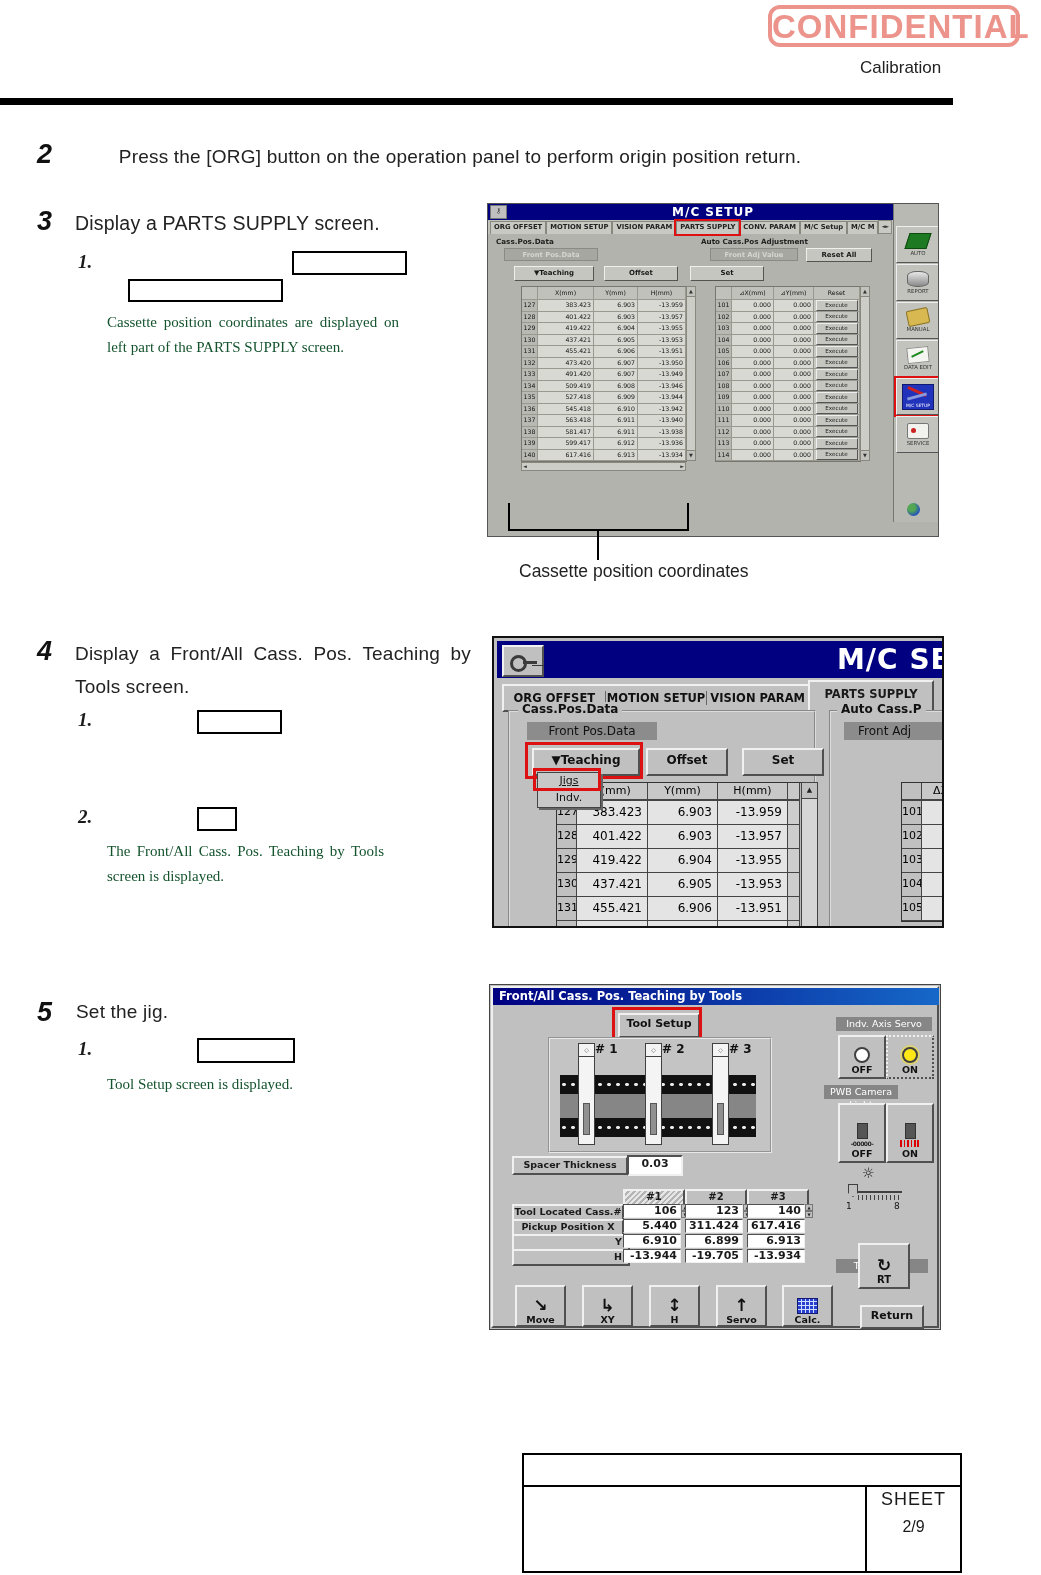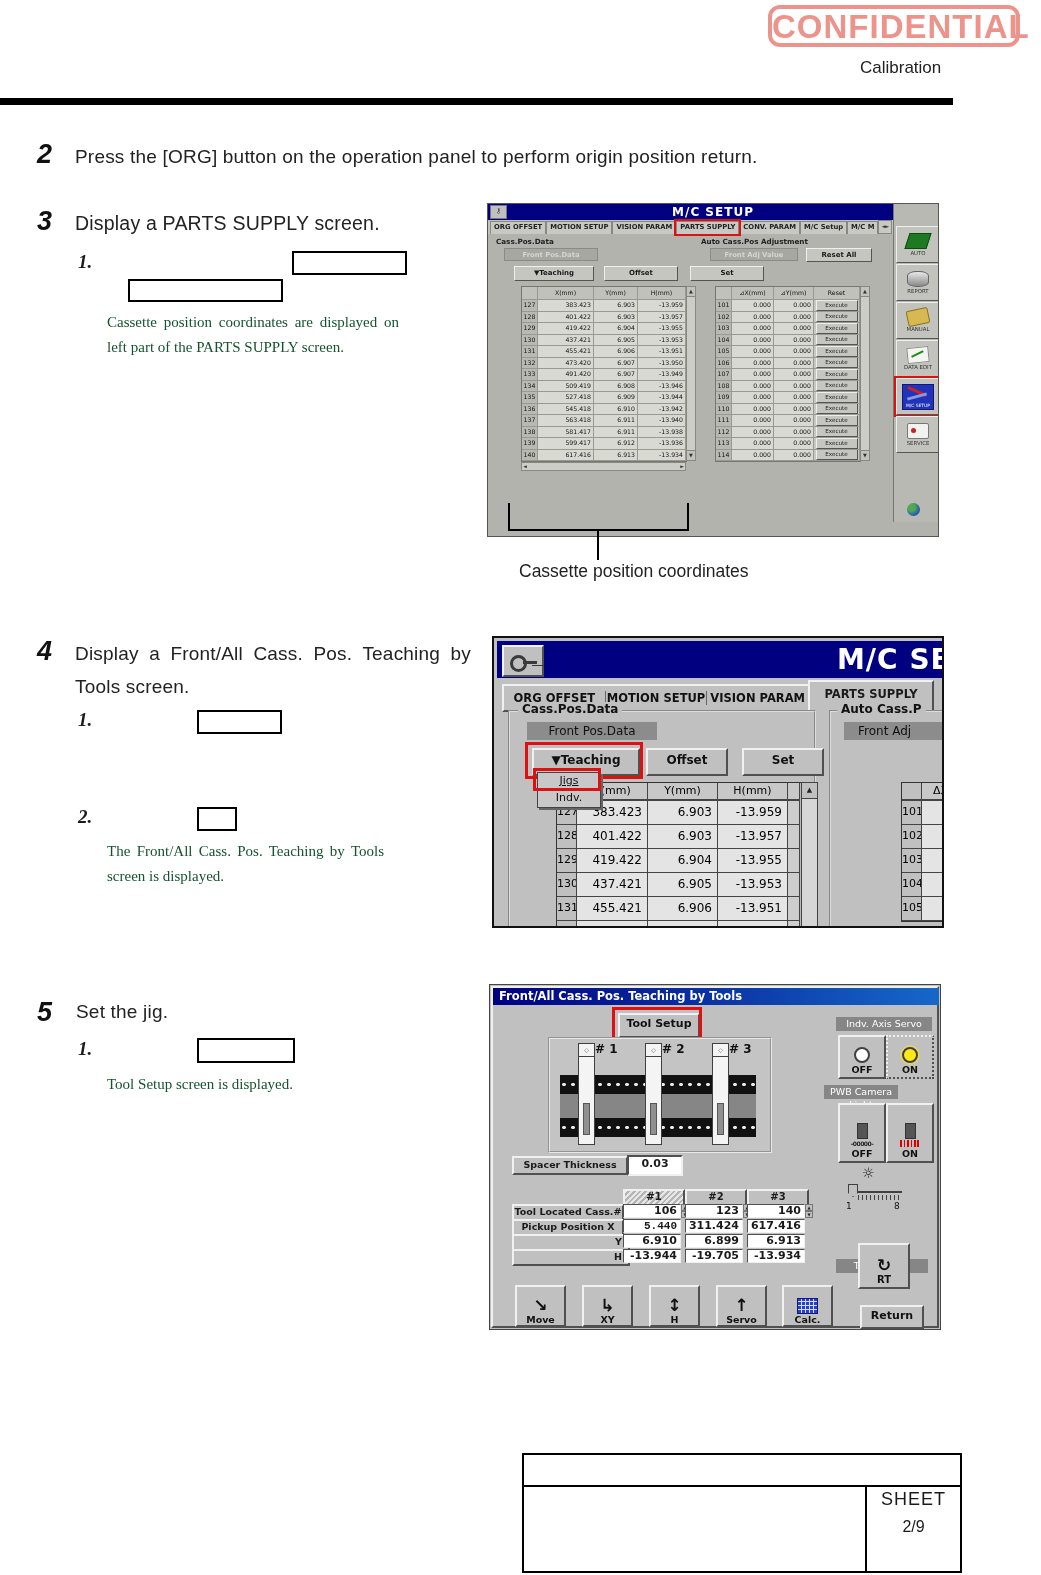--- a/index.html
+++ b/index.html
@@ -176,21 +176,21 @@
 </head>
 <body>
 
 <div class="page">
 
   <div class="abs stamp">CONFIDENTIAL</div>
   <div class="abs section-label">Calibration</div>
   <div class="abs rule"></div>
 
   <div class="abs stepnum" style="left:37px;top:139px;">2</div>
-  <div class="abs steptitle" style="left:75px;top:146px;width:770px;">Press the [ORG] button on the operation panel to perform origin position return.</div>
+  <div class="abs steptitle" style="left:75px;top:146px;width:770px;text-align:center;">Press the [ORG] button on the operation panel to perform origin position return.</div>
 
   <div class="abs stepnum" style="left:37px;top:206px;">3</div>
   <div class="abs steptitle" style="left:75px;top:212px;font-size:19.5px;">Display a PARTS SUPPLY screen.</div>
   <div class="abs substepnum" style="left:78px;top:251px;">1.</div>
   <div class="abs blankbox" style="left:292px;top:251px;width:115px;height:24px;"></div>
   <div class="abs blankbox" style="left:128px;top:279px;width:155px;height:23px;"></div>
   <div class="abs noteline justify" style="left:107px;top:314px;width:292px;">Cassette position coordinates are displayed on</div>
   <div class="abs noteline" style="left:107px;top:339px;">left part of the PARTS SUPPLY screen.</div>
 
   <div class="abs fig s1">
@@ -692,21 +692,21 @@
         <div class="spin" style="left: 253px; top: 219px;">
           <div>▲</div>
           <div>▼</div>
         </div>
         <div class="s3t-cell" style="left: 257px; top: 219px;">140</div>
         <div class="spin" style="left: 315px; top: 219px;">
           <div>▲</div>
           <div>▼</div>
         </div>
         <div class="s3t-label raised" style="left: 22px; top: 234px; width: 108px;">Pickup Position X</div>
-        <div class="s3t-cell" style="left: 133px; top: 234px; font-family: Liberation Mono, monospace;">5.440</div>
+        <div class="s3t-cell" style="left: 133px; top: 234px;">5.440</div>
         <div class="s3t-cell" style="left: 195px; top: 234px;">311.424</div>
         <div class="s3t-cell" style="left: 257px; top: 234px;">617.416</div>
         <div class="s3t-label raised" style="left: 22px; top: 249px; width: 108px; text-align: right; padding-right: 6px;">Y</div>
         <div class="s3t-cell" style="left: 133px; top: 249px;">6.910</div>
         <div class="s3t-cell" style="left: 195px; top: 249px;">6.899</div>
         <div class="s3t-cell" style="left: 257px; top: 249px;">6.913</div>
         <div class="s3t-label raised" style="left: 22px; top: 264px; width: 108px; text-align: right; padding-right: 6px;">H</div>
         <div class="s3t-cell" style="left: 133px; top: 264px;">-13.944</div>
         <div class="s3t-cell" style="left: 195px; top: 264px;">-19.705</div>
         <div class="s3t-cell" style="left: 257px; top: 264px;">-13.934</div>

